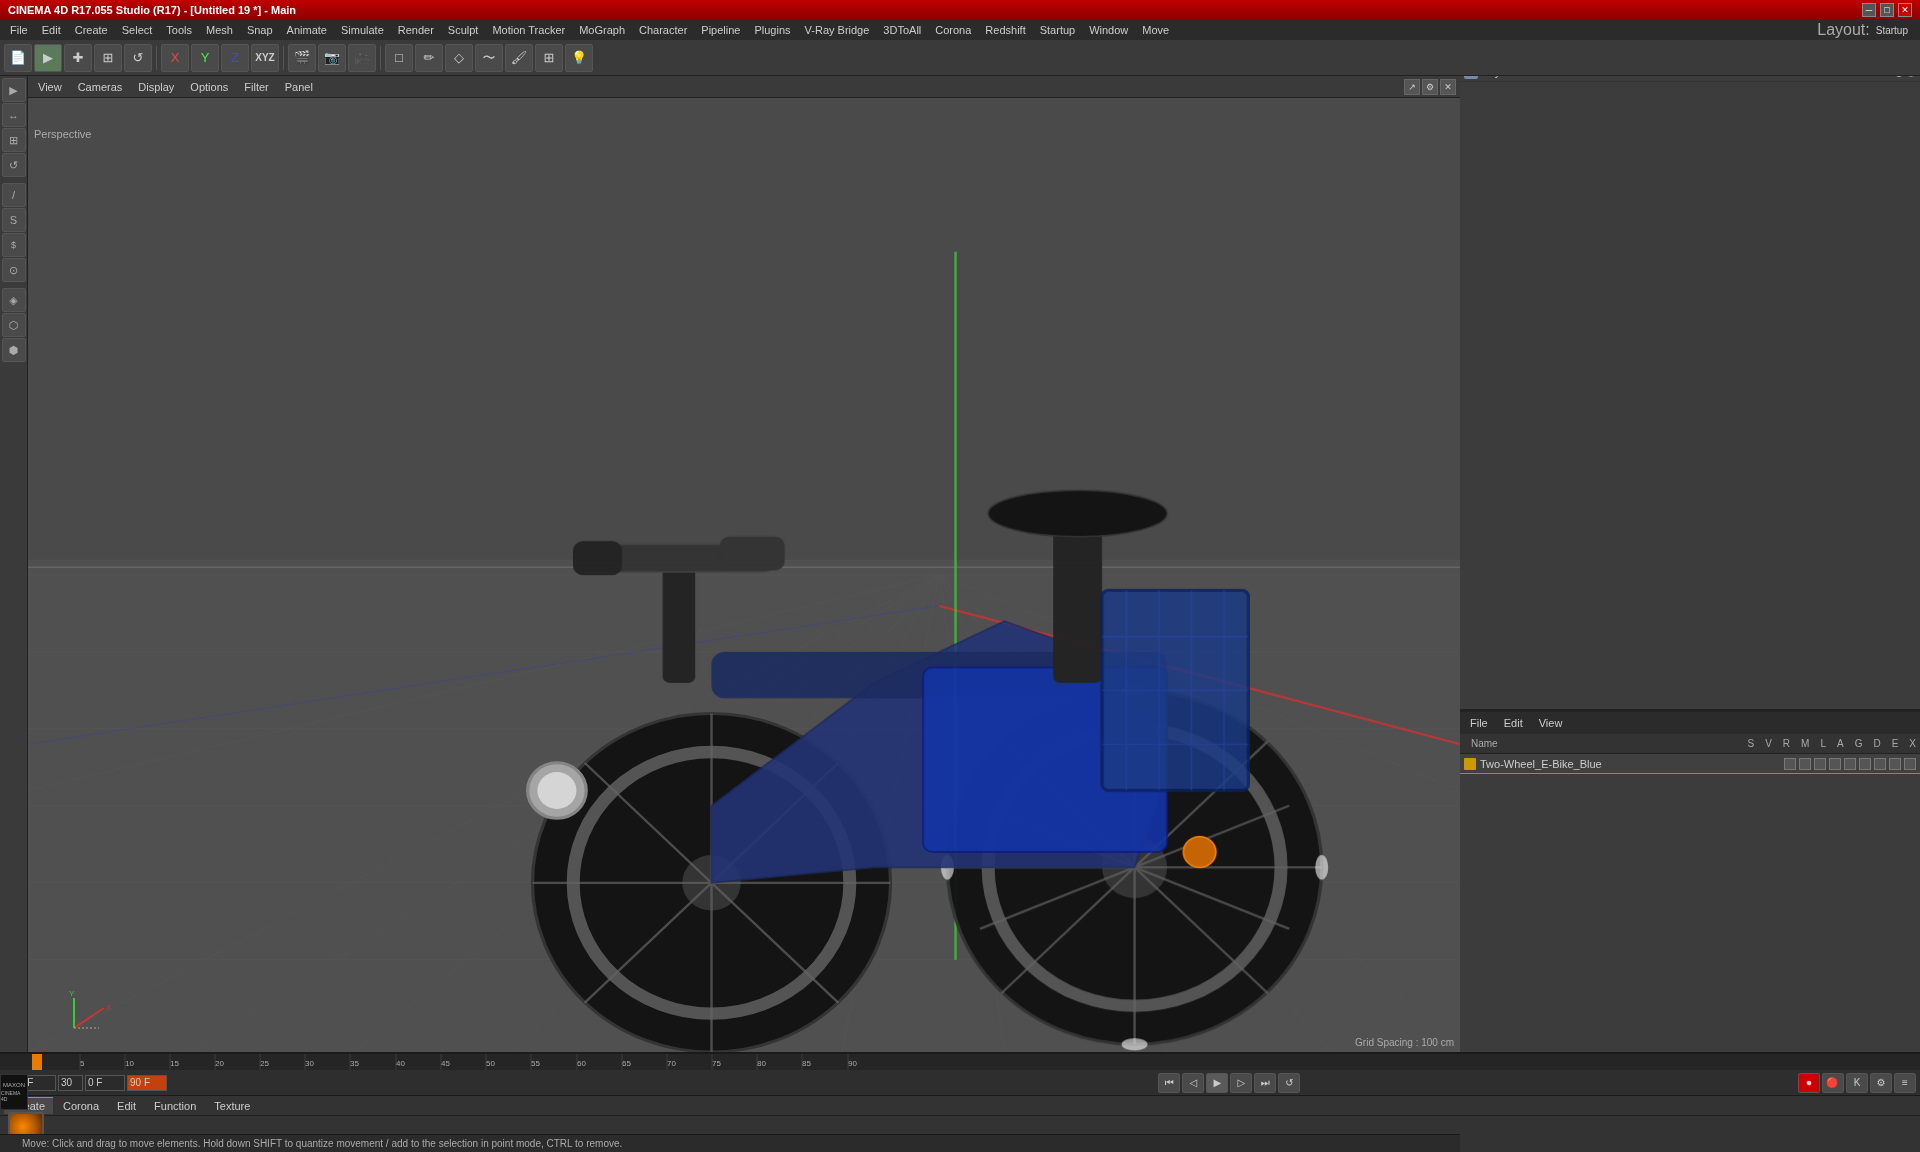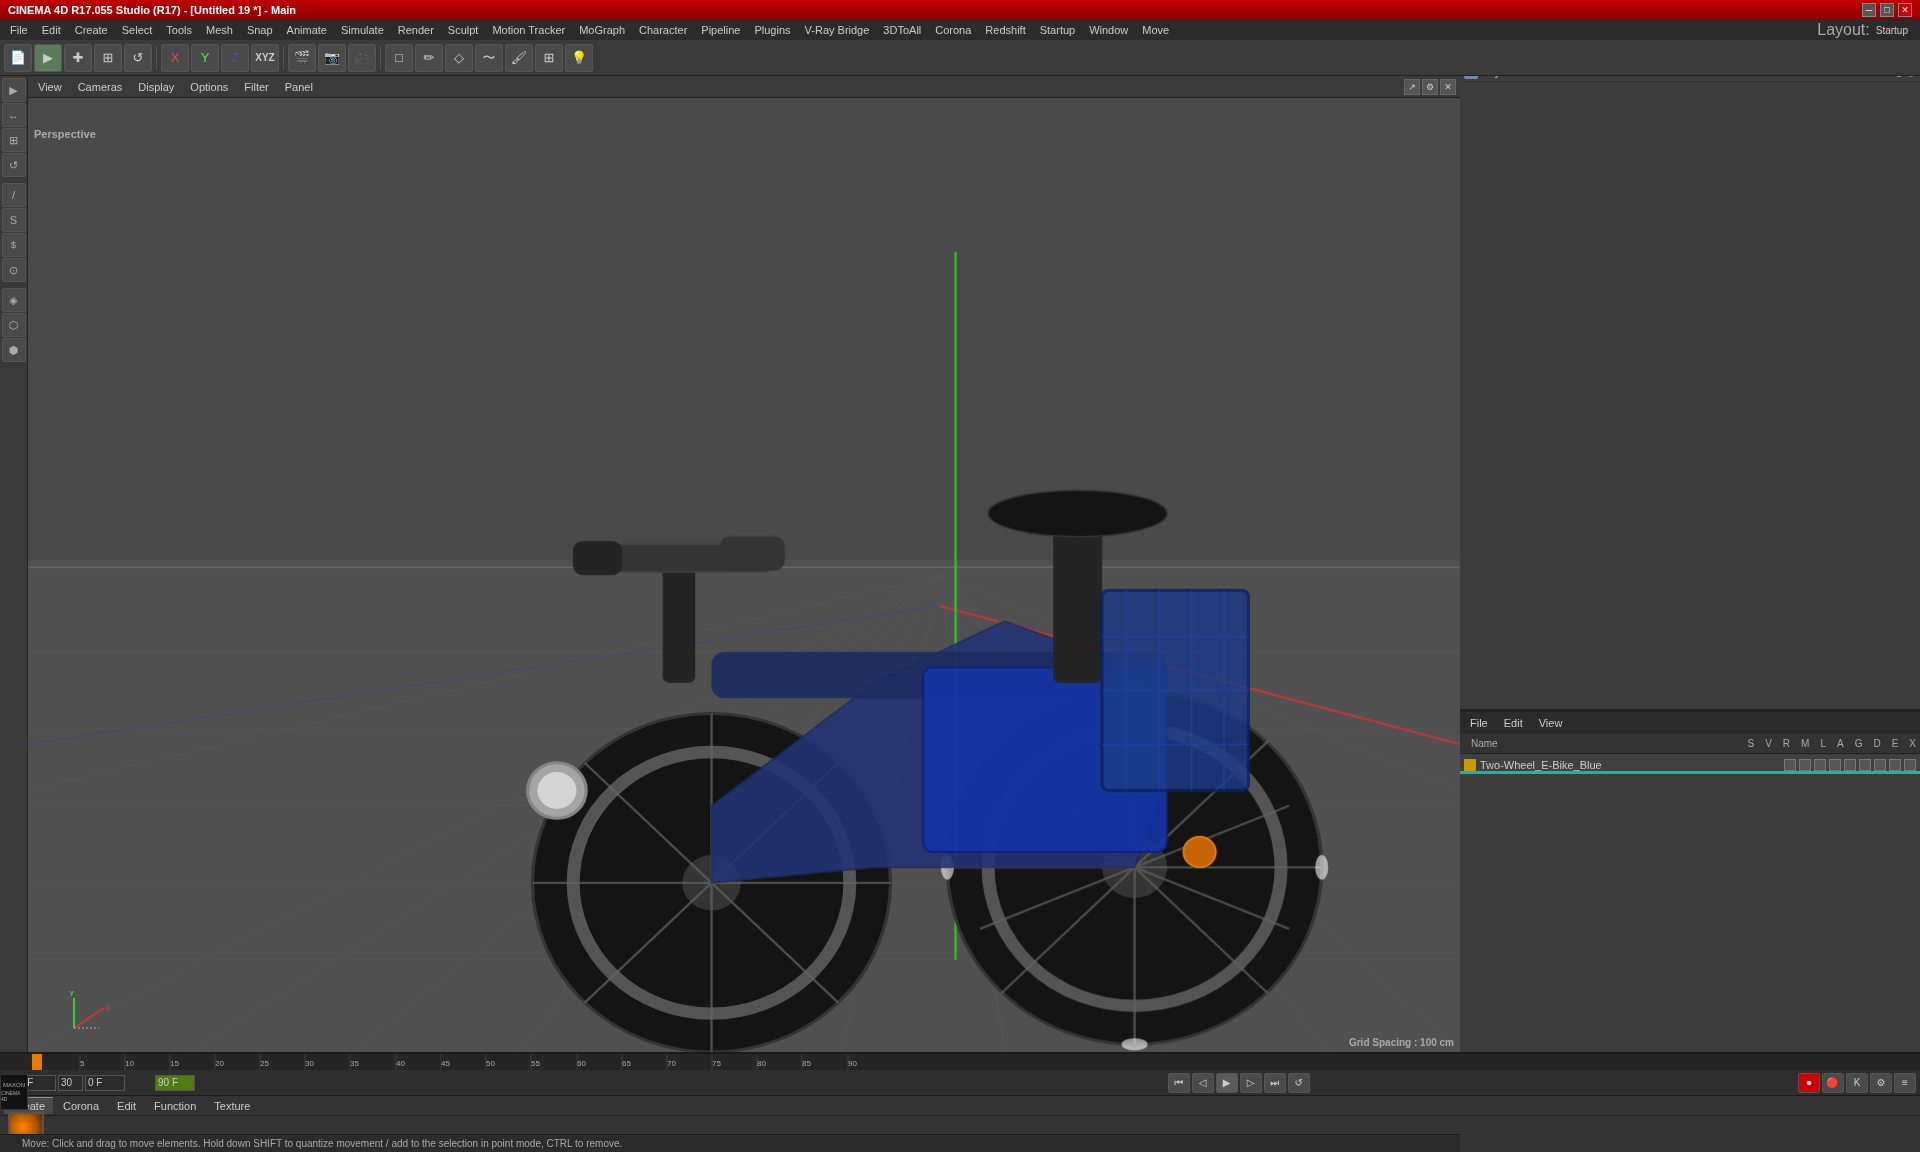--- a/index.html
+++ b/index.html
@@ -178,21 +178,20 @@
 
     
     #viewport-3d {
       position: absolute;
       top: 22px;
       left: 0;
       right: 0;
       bottom: 0;
       background: #4a4a4a;
       overflow: hidden;
-      font-weight: bold;
     }
 
     
     .grid-svg {
       position: absolute;
       top: 0; left: 0;
       width: 100%;
       height: 100%;
     }
 
@@ -312,25 +311,25 @@
       gap: 4px;
     }
     .attr-col {
       color: #aaa;
       font-size: 10px;
       padding-left: 7px;
     }
     .attr-row {
       height: 20px;
       display: flex;
-      align-items: flex-end;
+      align-items: center;
       padding: 0 4px;
       gap: 4px;
       background: #404040;
-      border-bottom: 3px solid #14b8a6;
+      border-bottom: 1px solid #14b8a6;
     }
     .attr-name {
       color: #ccc;
       font-size: 11px;
       flex: 1;
     }
 
     
     #bottom-area {
       position: absolute;
@@ -946,21 +945,21 @@
       </g>
     </svg>
   </div>
 
   <div id="timeline-controls">
 
     <div style="background:#e87c00;width:10px;height:16px;"></div>
     <input type="text" value="0 F" style="width: 40px; height: 16px; background: rgb(43, 43, 43); border: 1px solid rgb(85, 85, 85); color: rgb(204, 204, 204); font-size: 10px; padding: 0px 2px;">
     <input type="text" value="30" style="width: 25px; height: 16px; background: rgb(43, 43, 43); border: 1px solid rgb(85, 85, 85); color: rgb(204, 204, 204); font-size: 10px; padding: 0px 2px;">
     <input type="text" value="0 F" style="width: 40px; height: 16px; background: rgb(43, 43, 43); border: 1px solid rgb(85, 85, 85); color: rgb(204, 204, 204); font-size: 10px; padding: 0px 2px;">
-    <input type="text" value="90 F" style="width: 40px; height: 16px; background: #4d7c0f; border: 1px solid rgb(85, 85, 85); color: rgb(204, 204, 204); font-size: 10px; padding: 0px 2px; margin-left: 28px;">
+    <input type="text" value="90 F" style="width: 40px; height: 16px; background: #c2410c; border: 1px solid rgb(85, 85, 85); color: rgb(204, 204, 204); font-size: 10px; padding: 0px 2px;">
     <div style="flex:1"></div>
 
     <div style="display:flex;gap:2px;align-items:center;">
       <div class="toolbar-btn" style="width:22px;height:20px;font-size:10px;">⏮</div>
       <div class="toolbar-btn" style="width:22px;height:20px;font-size:10px;">◁</div>
       <div class="toolbar-btn" style="width:22px;height:20px;font-size:10px;background:#5a5a5a;">▶</div>
       <div class="toolbar-btn" style="width:22px;height:20px;font-size:10px;">▷</div>
       <div class="toolbar-btn" style="width:22px;height:20px;font-size:10px;">⏭</div>
       <div class="toolbar-btn" style="width:22px;height:20px;font-size:10px;">↺</div>
     </div>

